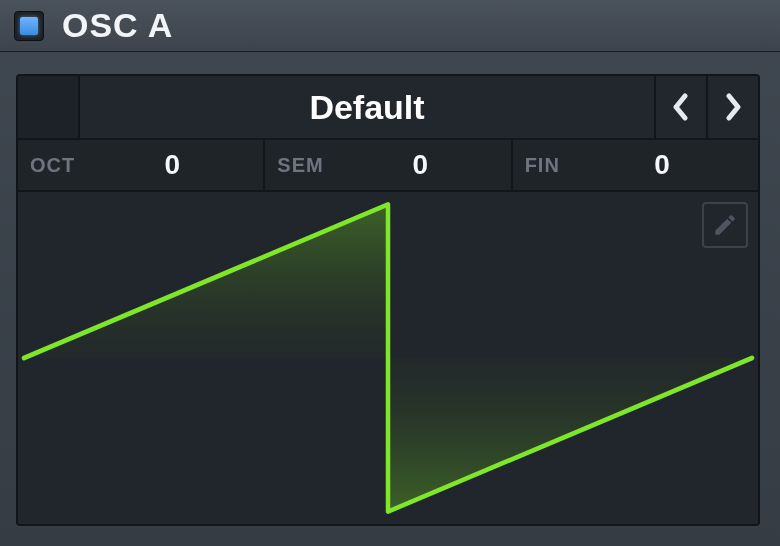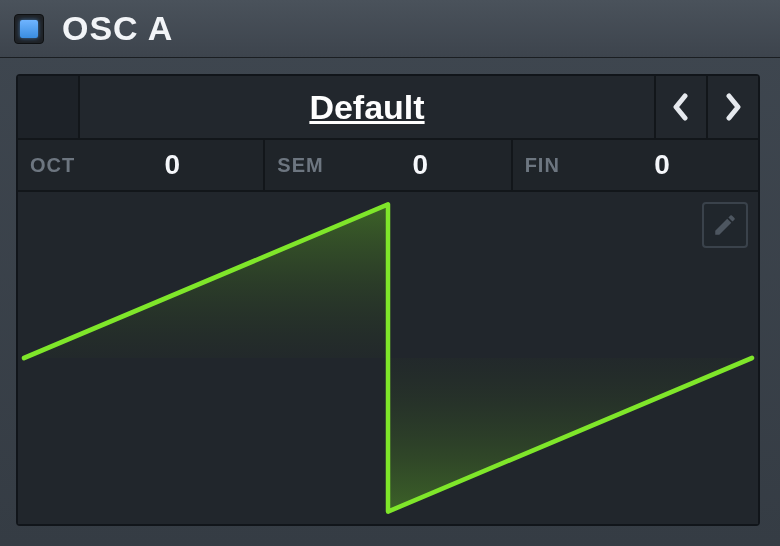--- a/index.html
+++ b/index.html
@@ -10,21 +10,21 @@
     font-family: "Segoe UI", Arial, sans-serif;
     overflow: hidden;
   }
   .outer {
     width: 780px;
     height: 546px;
     background: linear-gradient(#3f4750, #353c44);
     position: relative;
   }
   .titlebar {
-    height: 58px;
+    height: 52px;
     display: flex;
     align-items: center;
     padding: 0 14px;
     gap: 18px;
     background: linear-gradient(#4a525b, #3d444d);
     border-bottom: 1px solid #1a1e22;
   }
   .enable-box {
     width: 30px;
     height: 30px;
@@ -75,21 +75,20 @@
   .preset-name {
     flex: 1;
     display: flex;
     align-items: center;
     justify-content: center;
     color: #fefefe;
     font-size: 34px;
     font-weight: 700;
     background: #22272d;
     cursor: pointer;
-    text-decoration: underline;
   }
   .nav-btn {
     width: 52px;
     display: flex;
     align-items: center;
     justify-content: center;
     border-left: 2px solid #12161a;
     color: #e6e9ee;
     cursor: pointer;
     background: #22272d;

